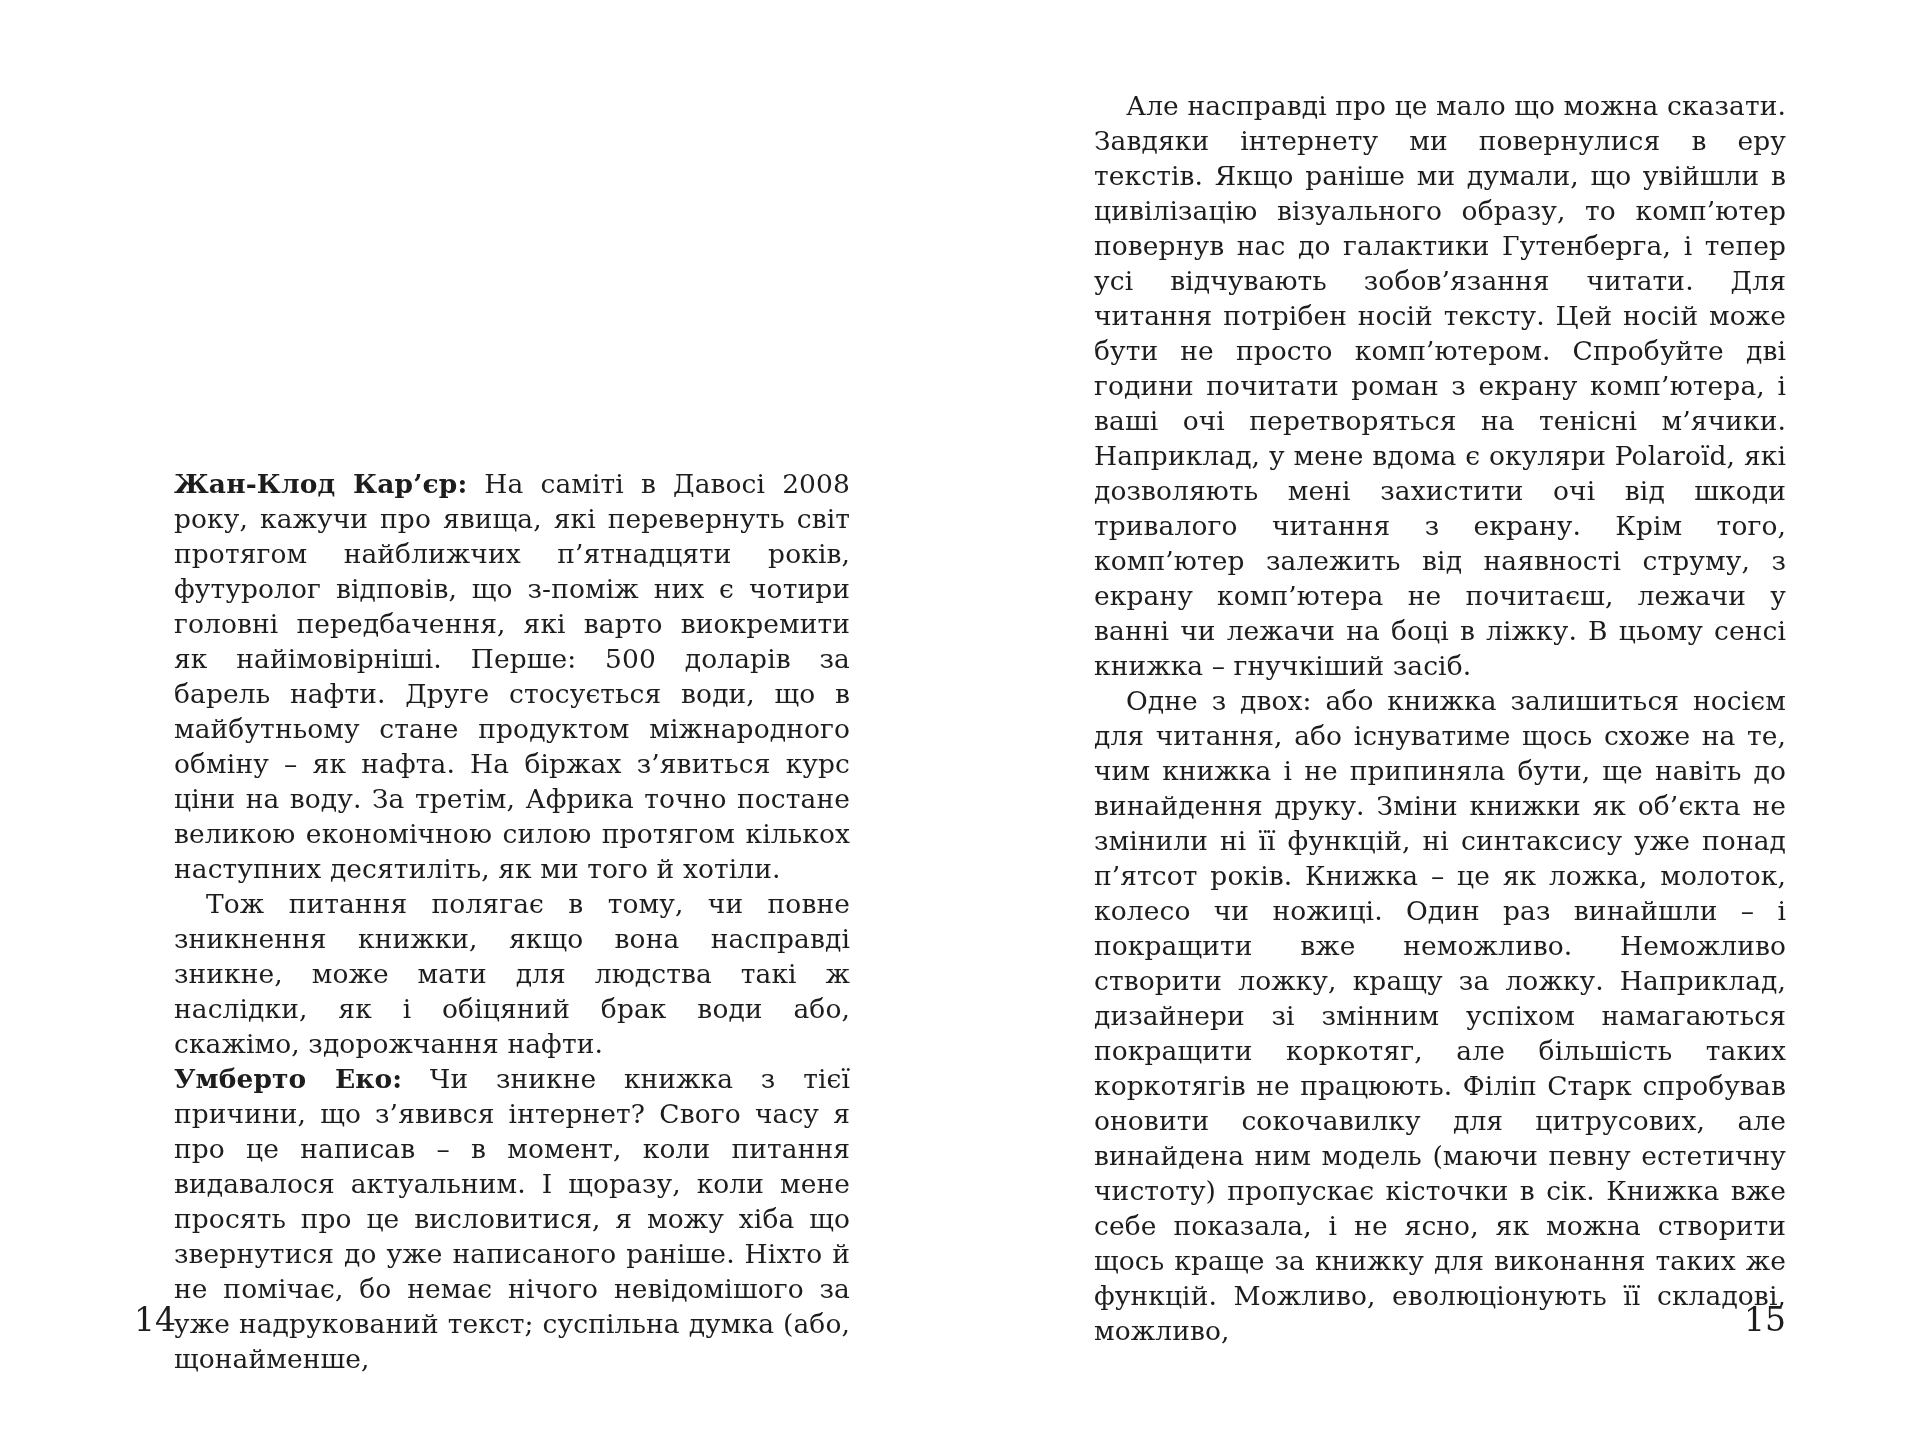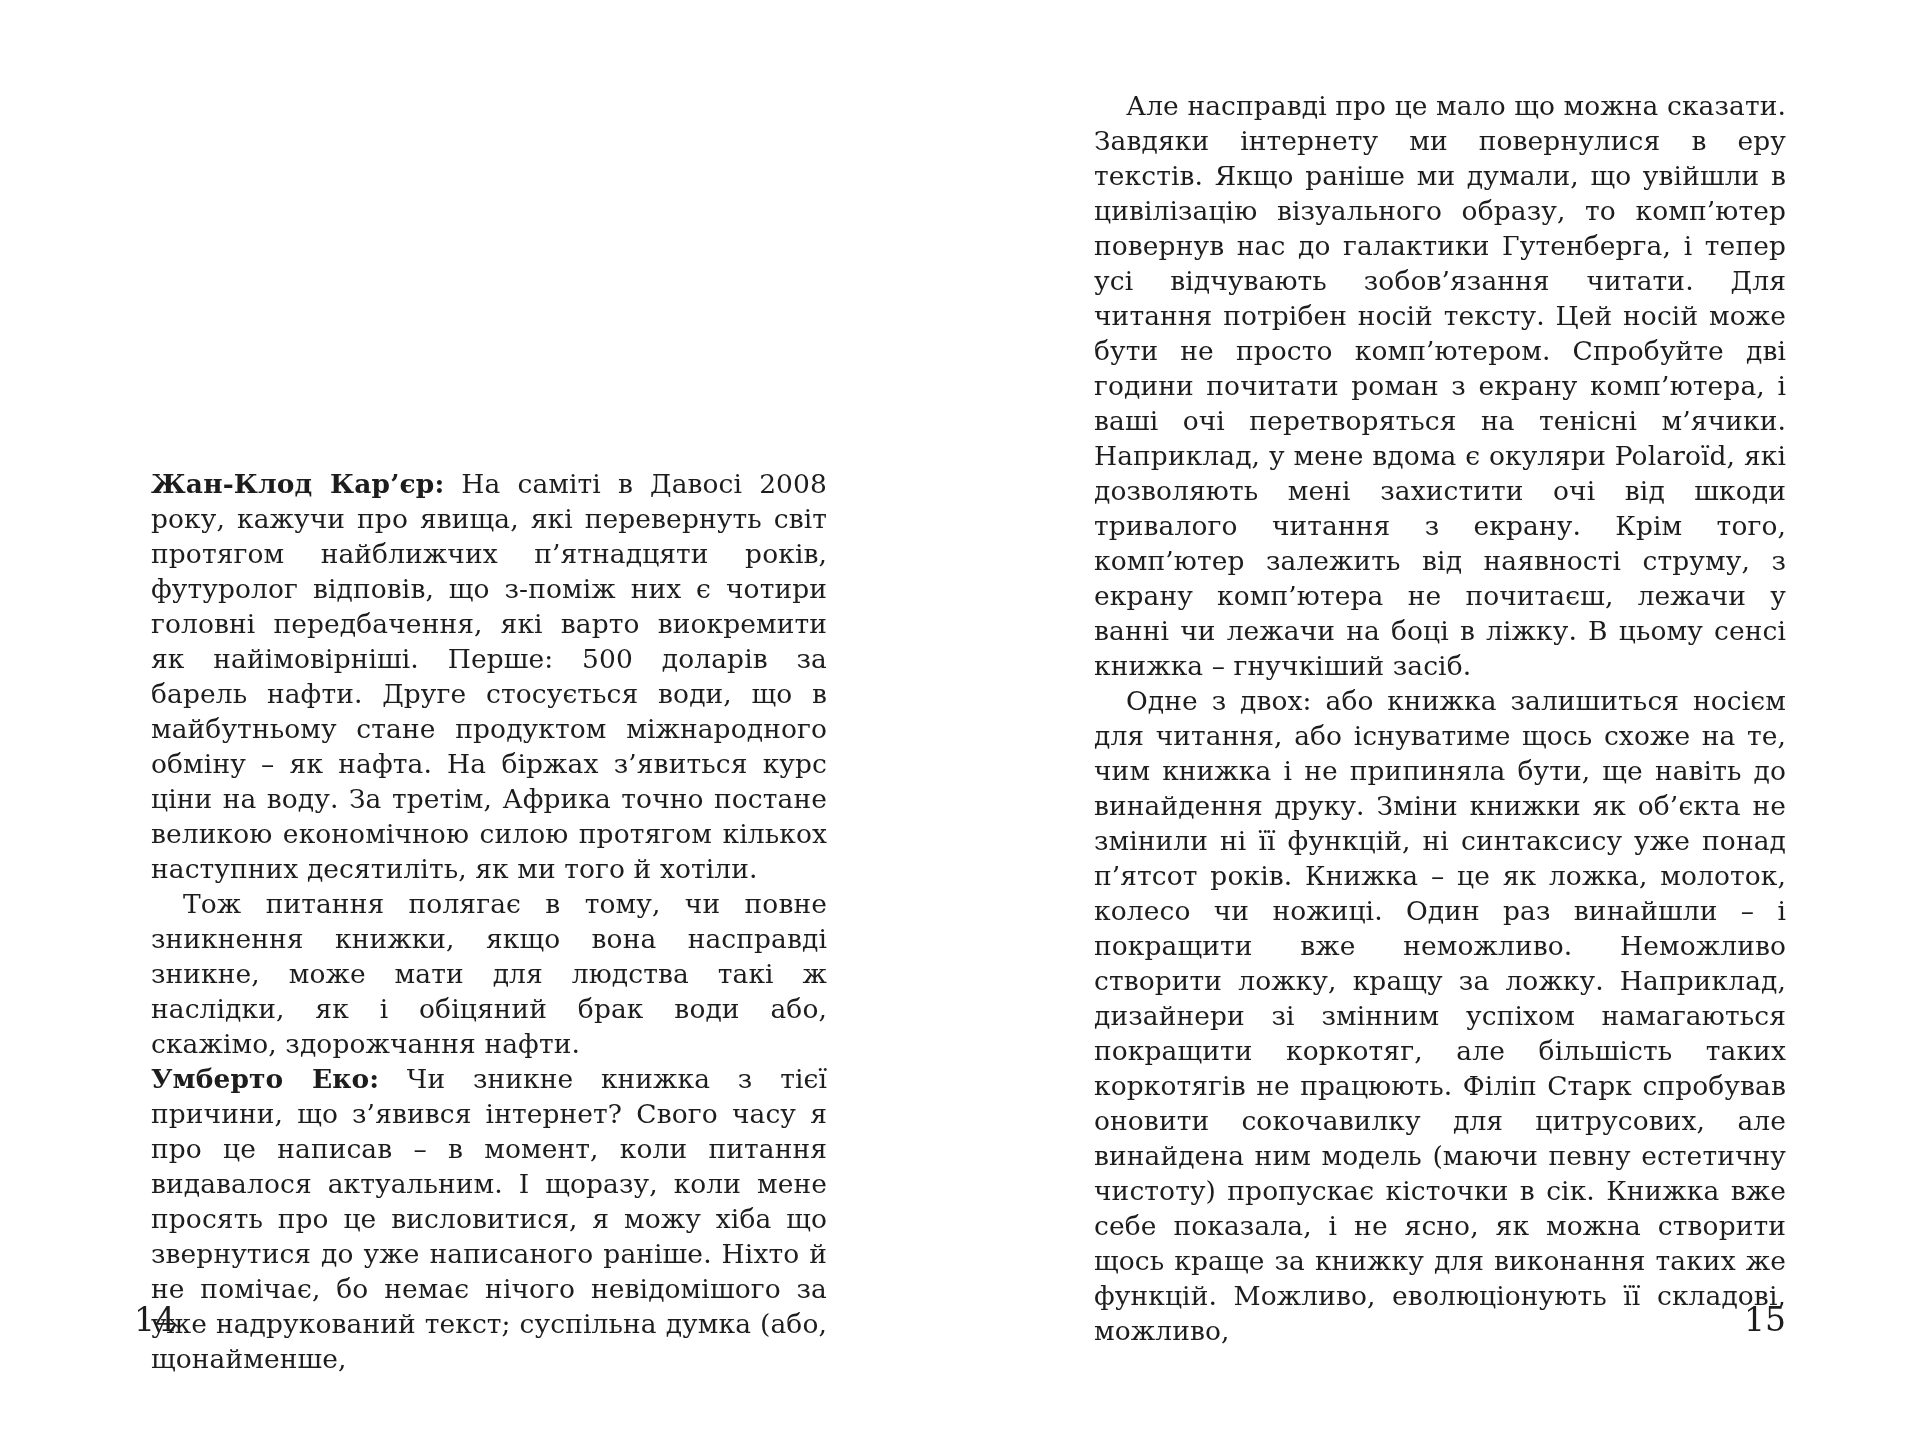--- a/index.html
+++ b/index.html
@@ -22,21 +22,21 @@
     background: #ffffff;
   }
   .text-block {
     position: absolute;
     font-size: 26.5px;
     line-height: 35px;
     text-align: justify;
     letter-spacing: 0.1px;
   }
   .text-block.left {
-    left: 151px;
+    left: 174px;
     top: 466px;
     width: 676px;
   }
   .text-block.right {
     left: 1094px;
     top: 88px;
     width: 692px;
   }
   .para {
     margin: 0;

